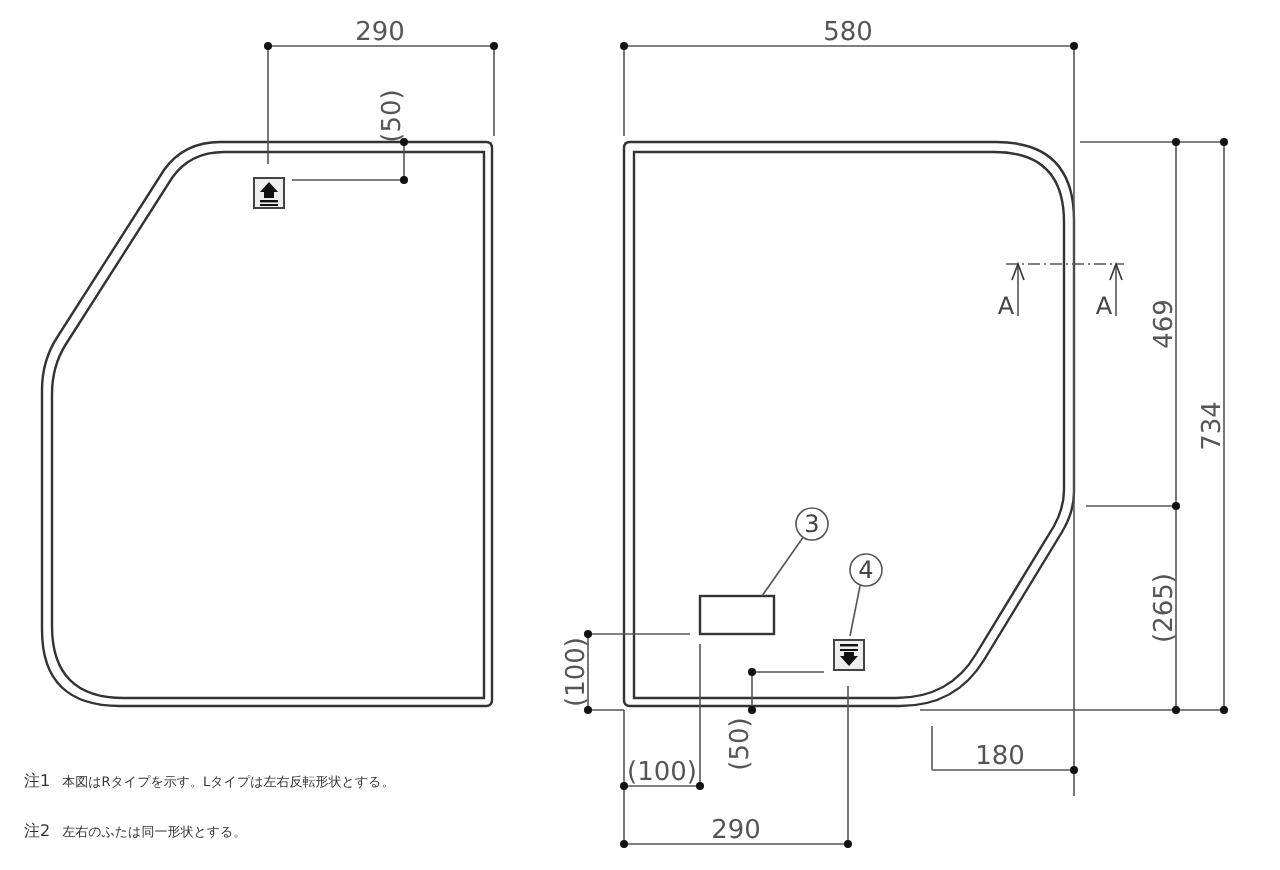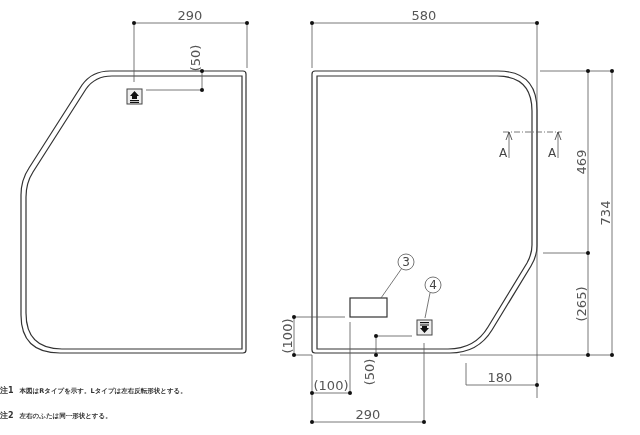--- a/index.html
+++ b/index.html
@@ -1,21 +1,21 @@
 <!DOCTYPE html>
 <html><head>
 <meta charset="utf-8">
 <style>
   html, body { margin: 0; padding: 0; background: #ffffff; }
   body { width: 640px; height: 435px; position: relative; overflow: hidden;
          font-family: "DejaVu Sans", sans-serif; }
   svg { position: absolute; left: 0; top: 0; }
   .dimtxt { font-family: "DejaVu Sans", sans-serif; font-size: 13px; fill: #555; }
   .lbl { font-family: "DejaVu Sans", sans-serif; font-size: 12px; fill: #444; }
-  .note { position: absolute; left: 0; font-size: 6.5px; color: #333; white-space: nowrap; font-weight: bold; }
+  .note { position: absolute; left: 12px; font-size: 6.5px; color: #333; white-space: nowrap; }
   .note .num { font-size: 8px; margin-right: 6px; }
 </style>
 </head>
 <body>
 
 <svg width="640" height="435" viewBox="0 0 640 435">
   <g fill="none" stroke="#333" stroke-width="1.2">
 
     <path d="M110,71 L243,71 Q246,71 246,74 L246,350 Q246,353 243,353 L60,353 Q21,353 21,315 L21,195 Q21,180 29,168 L82,85 Q92,71 110,71 Z"></path>
 

